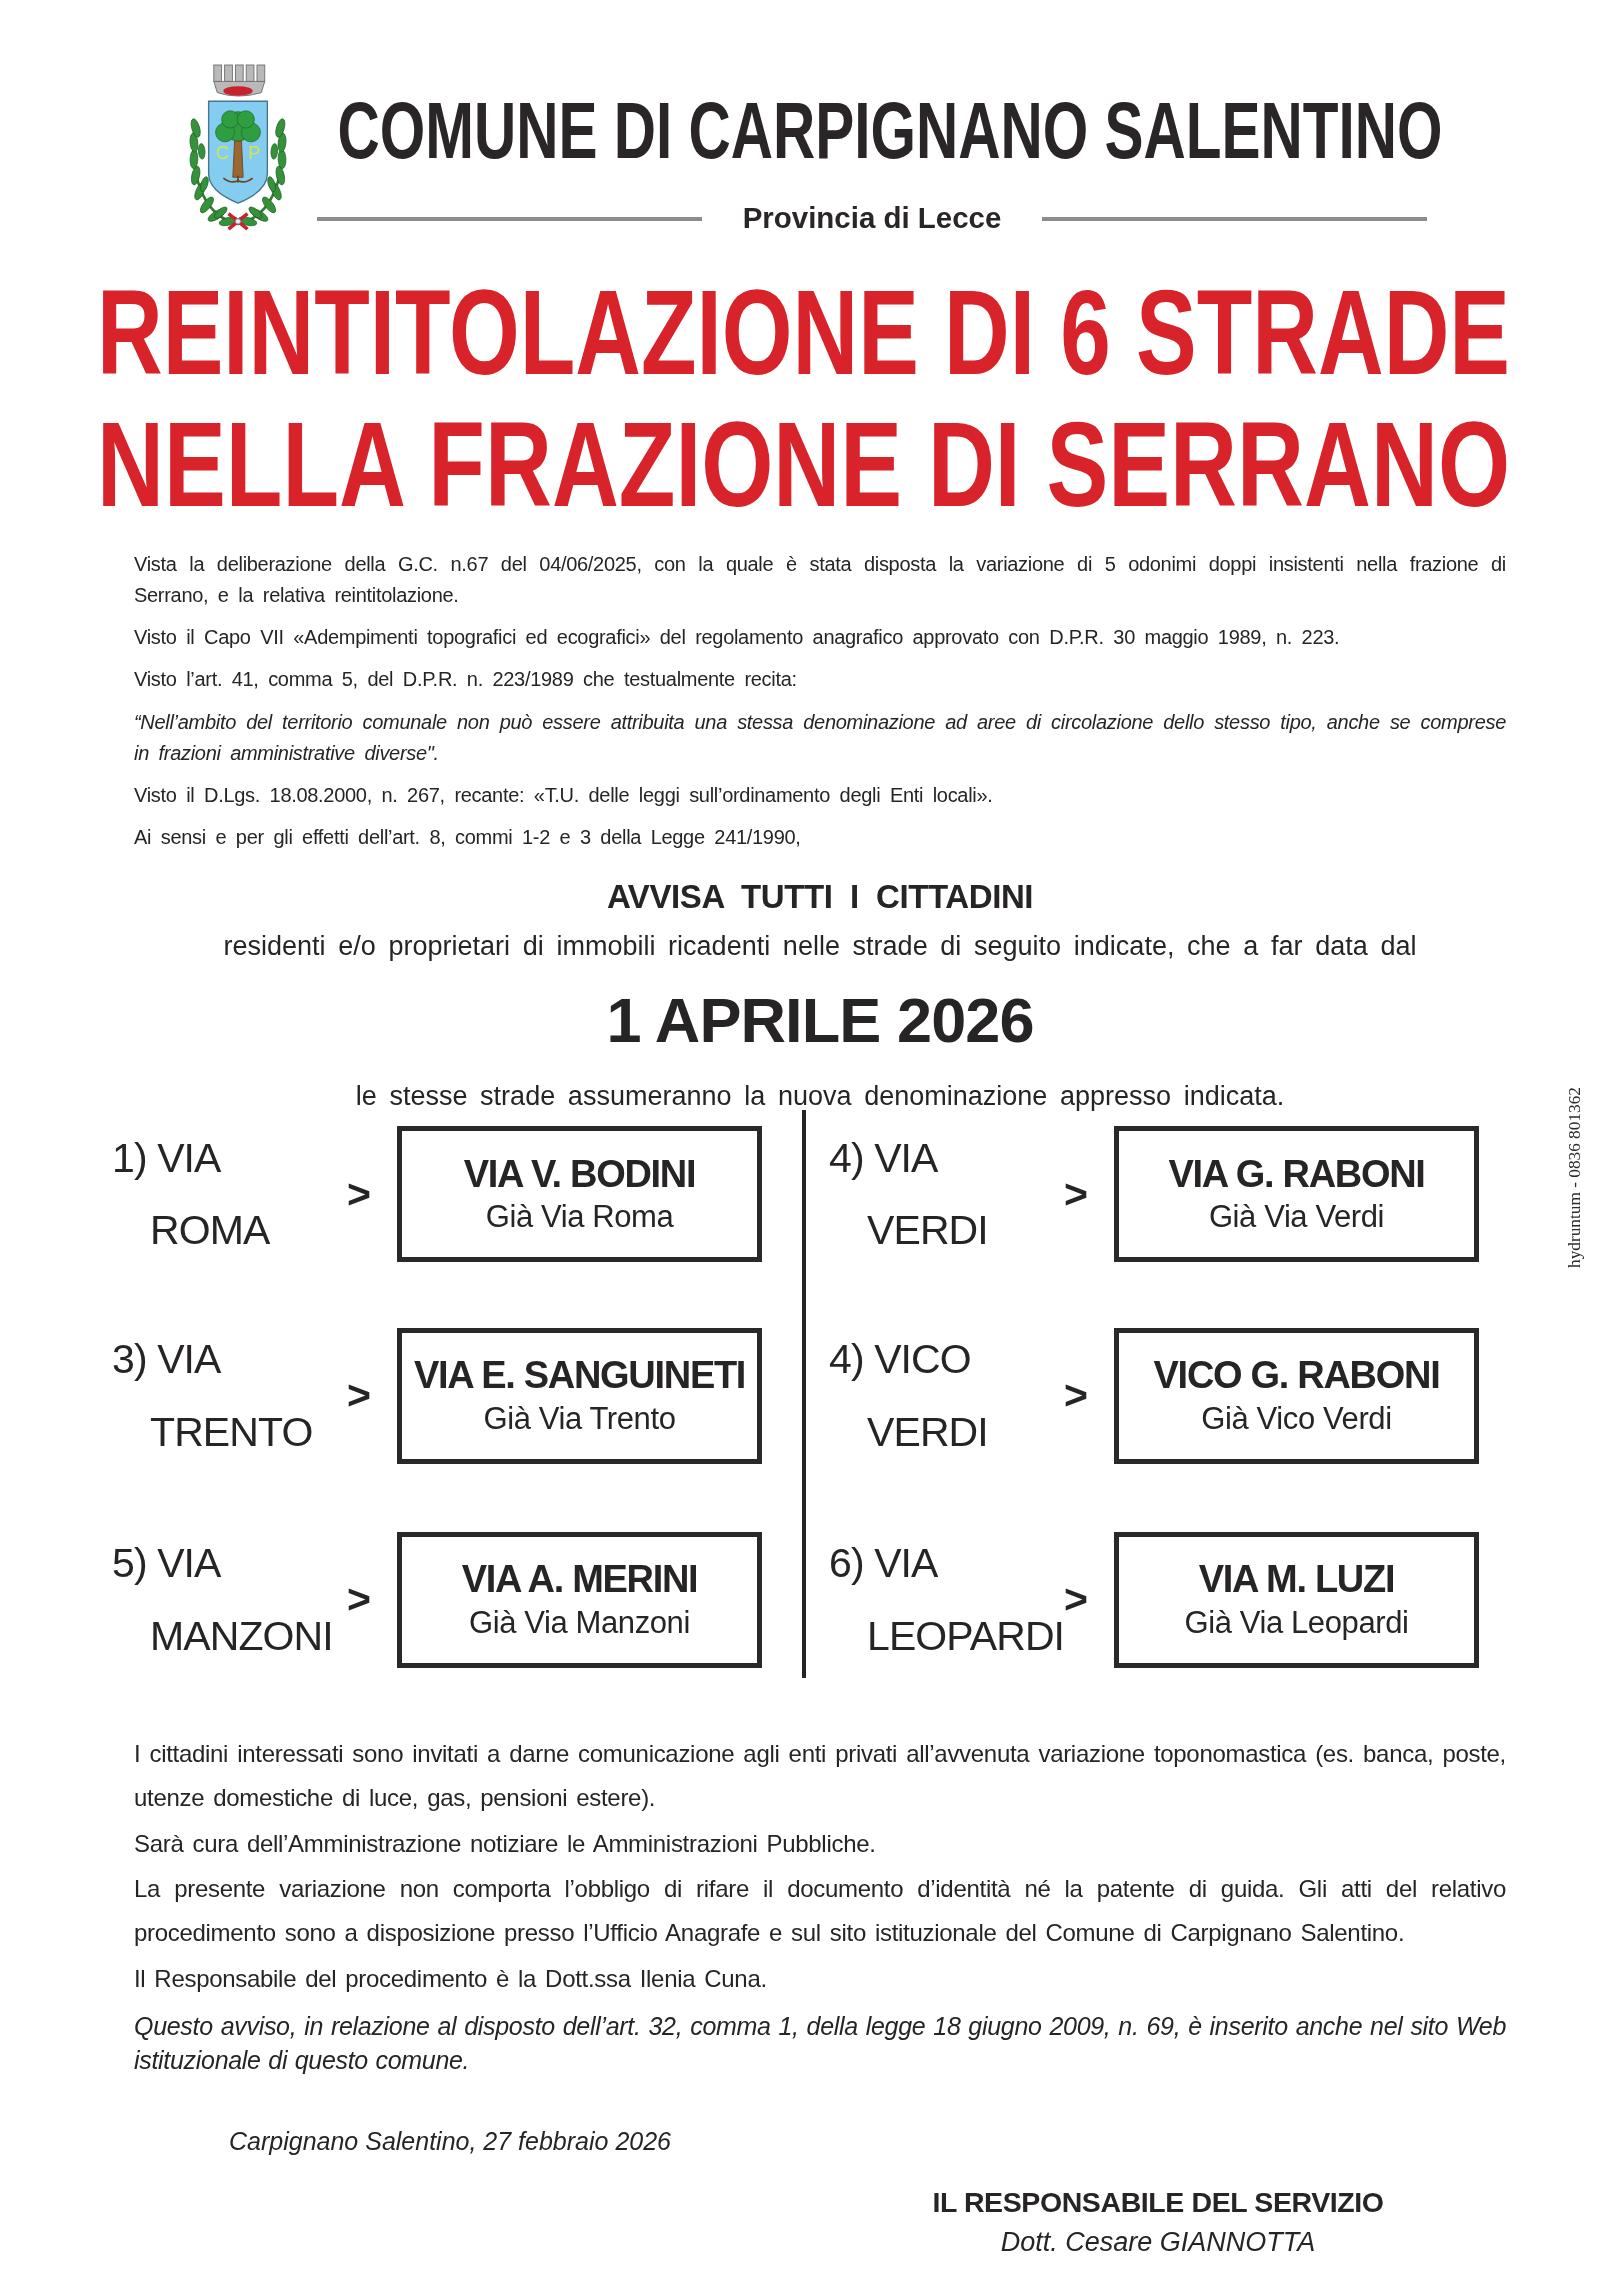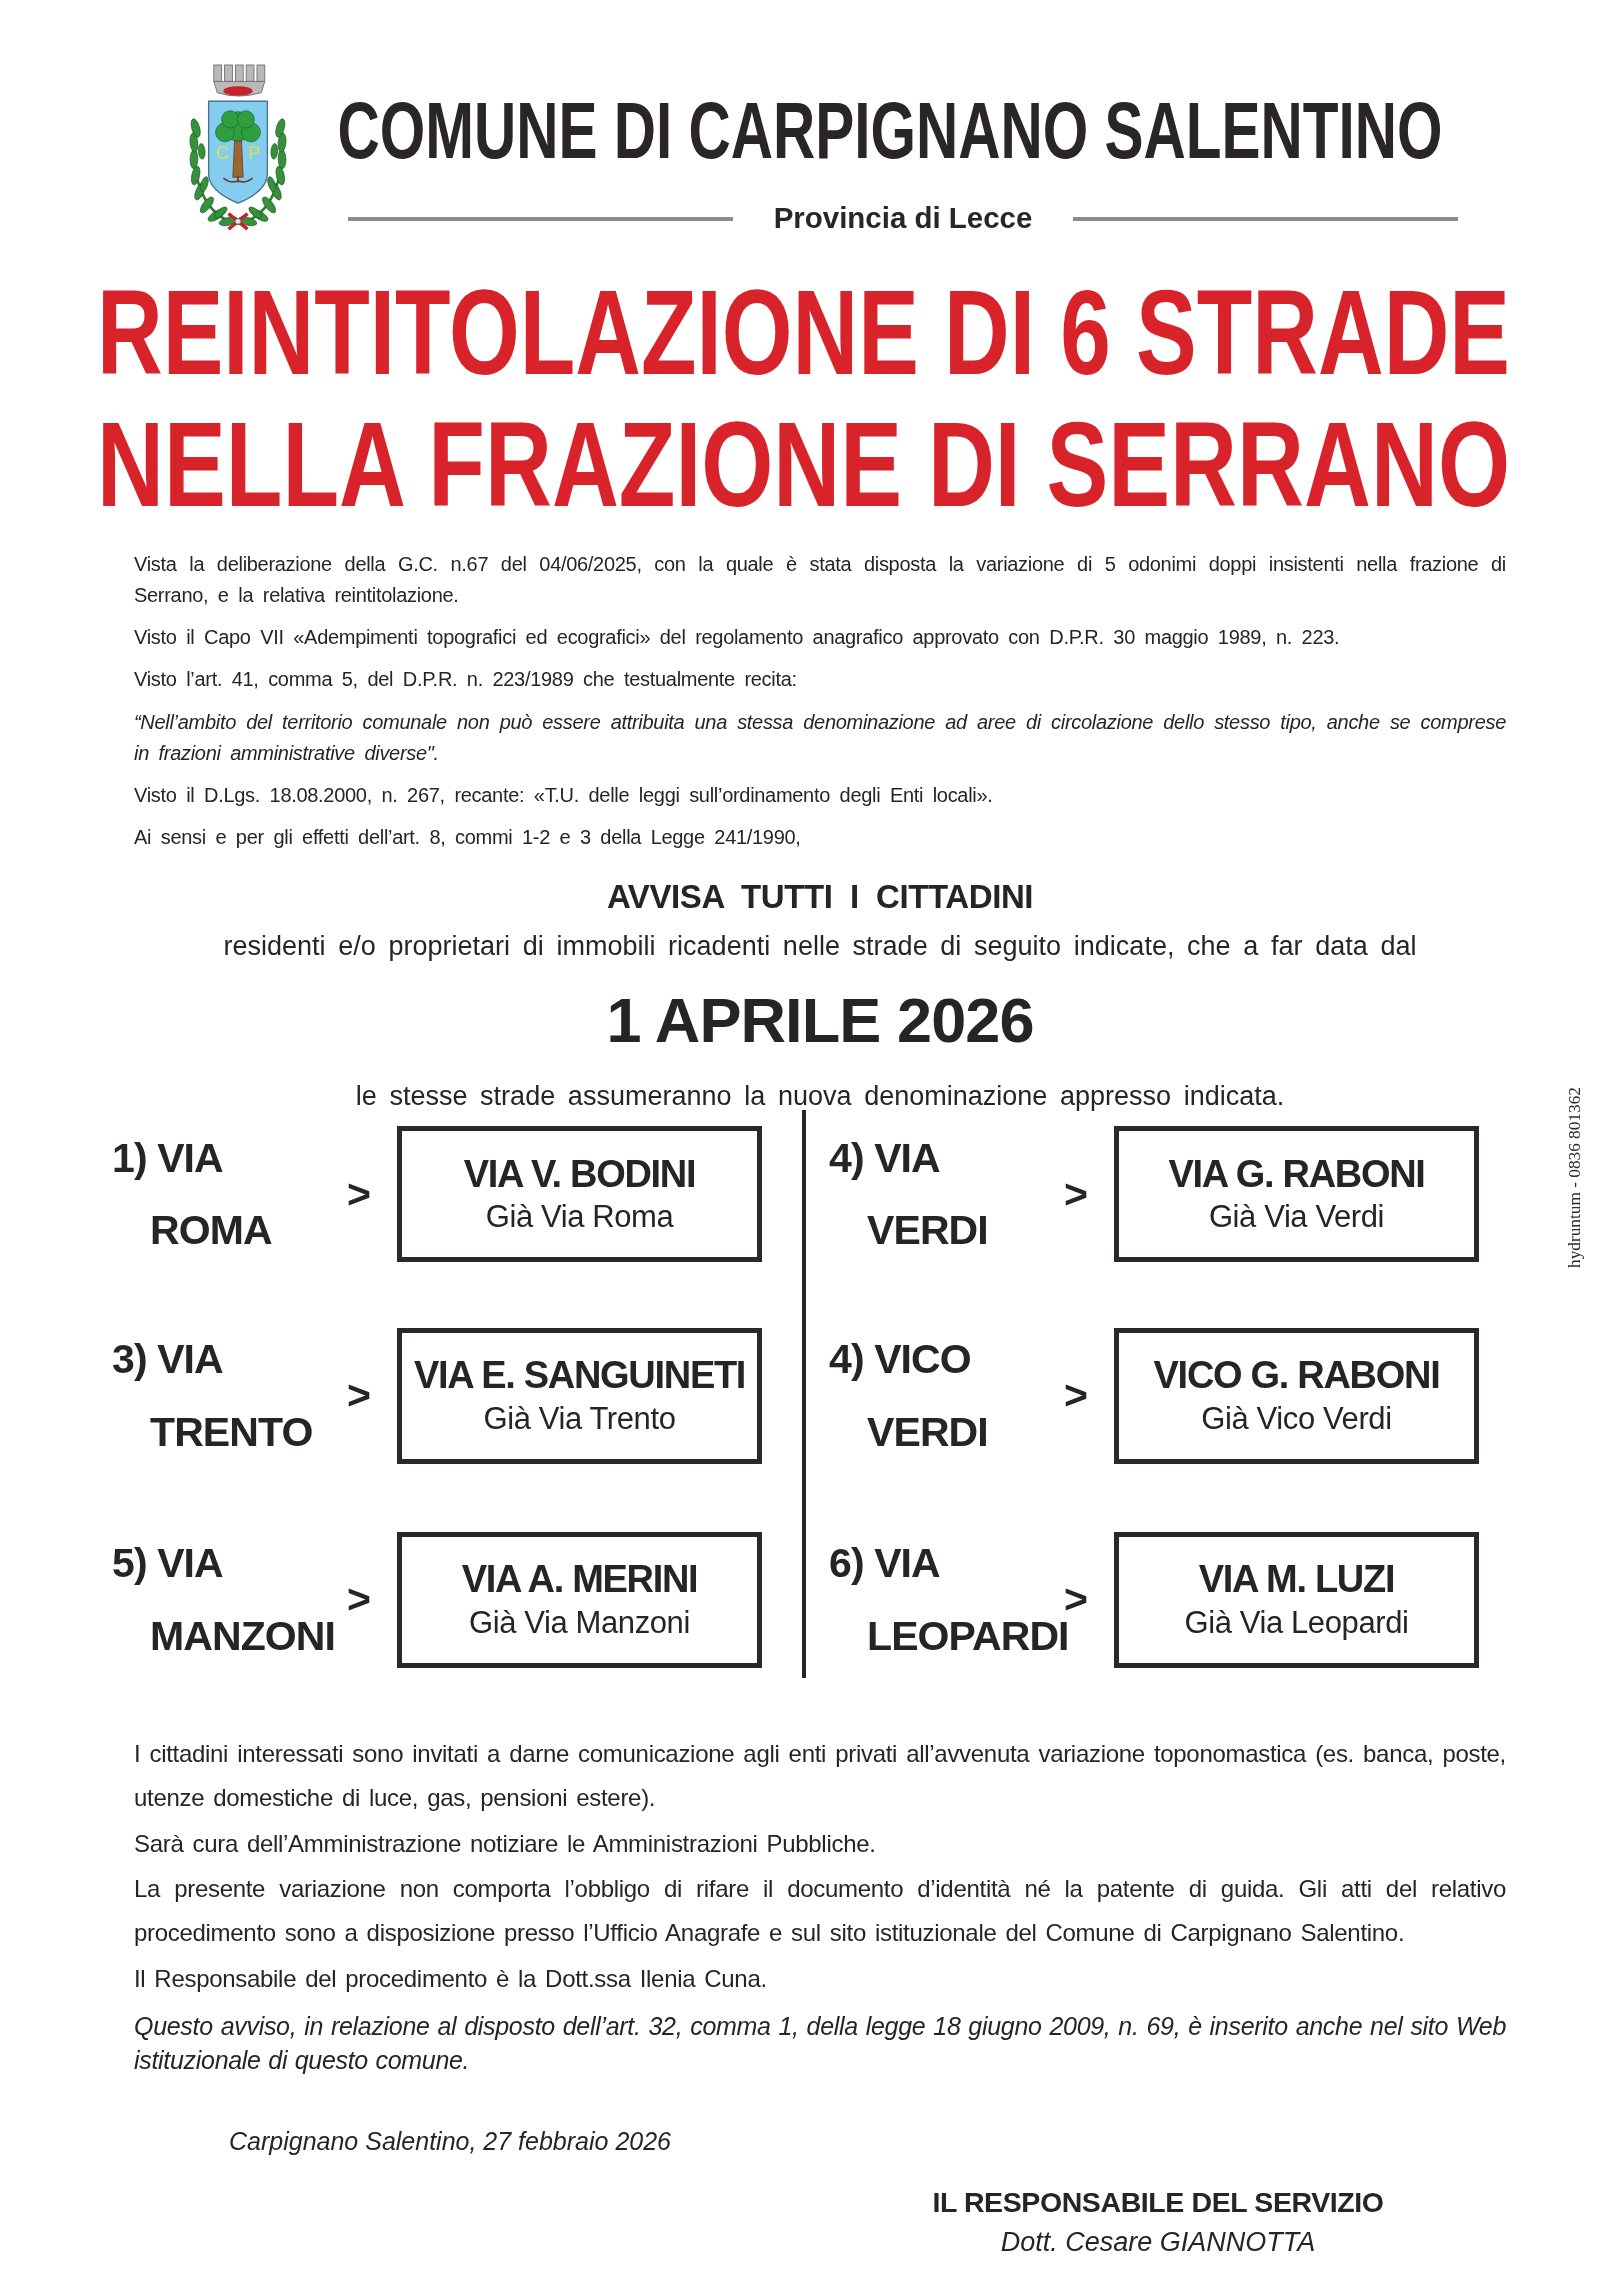--- a/index.html
+++ b/index.html
@@ -5,21 +5,21 @@
   html,body{margin:0;padding:0;background:#ffffff;}
   .page{position:relative;width:1607px;height:2295px;background:#ffffff;overflow:hidden;
         font-family:"Liberation Sans",sans-serif;color:#272425;}
   svg text{font-family:"Liberation Sans",sans-serif;}
 
   
   .header{position:absolute;top:39px;left:0;right:0;height:225px;}
   .crest{position:absolute;left:173px;top:7px;width:130px;height:190px;}
   .muni-svg{position:absolute;left:335px;top:50px;}
   .muni-svg text{fill:#2a2627;font-weight:bold;}
-  .prov-row{position:absolute;left:348px;top:161px;width:1110px;display:flex;align-items:center;gap:32px;}
+  .prov-row{position:absolute;left:317px;top:161px;width:1110px;display:flex;align-items:center;gap:32px;}
   .prov-line{flex:1;height:3.5px;background:#8c8c8c;}
   .prov-svg text{fill:#2a2627;font-weight:bold;}
 
   
   .red-title{position:absolute;top:275px;left:97px;width:1413px;}
   .red-title svg{display:block;}
   .red-title text{fill:#d8232a;font-weight:bold;}
 
   
   .premise{position:absolute;top:549px;left:134px;width:1372px;}
@@ -33,21 +33,21 @@
   .notice-intro{font-size:27px;margin-top:14.7px;word-spacing:5.2px;}
   .notice-date{font-size:63px;font-weight:bold;margin-top:22.5px;letter-spacing:-0.9px;}
   .notice-outro{font-size:27px;margin-top:25px;word-spacing:5.2px;}
 
   
   .streets{position:absolute;top:1106px;left:0;width:1607px;height:596px;}
   .col-divider{position:absolute;left:802px;top:4.3px;width:4.3px;height:568px;background:#272425;}
   .cell{position:absolute;height:147px;display:flex;align-items:center;}
   .r0{top:14.7px}.r1{top:216px}.r2{top:420px}
   .cL{left:112px}.cR{left:829px}
-  .lbl{width:235px;font-weight:bold;font-size:41px;line-height:1.32;letter-spacing:-0.9px;}
+  .lbl{width:235px;font-weight:normal;font-size:41px;line-height:1.32;letter-spacing:-0.9px;}
   .lbl .ind{padding-left:38px;margin-top:18px;}
   .arr{width:50px;font-weight:bold;font-size:41px;}
   .sbox{width:355px;height:126px;border:5.2px solid #2b2829;display:flex;flex-direction:column;
         justify-content:center;align-items:center;text-align:center;white-space:nowrap;}
   .bt{font-size:38px;font-weight:bold;letter-spacing:-1.3px;}
   .bs{font-size:31px;margin-top:3.5px;letter-spacing:-0.4px;}
 
   
   .closing{position:absolute;top:1732px;left:134px;width:1372px;}
   .cpara{font-size:24px;line-height:44px;text-align:justify;letter-spacing:-0.3px;word-spacing:2.6px;margin:0;}

